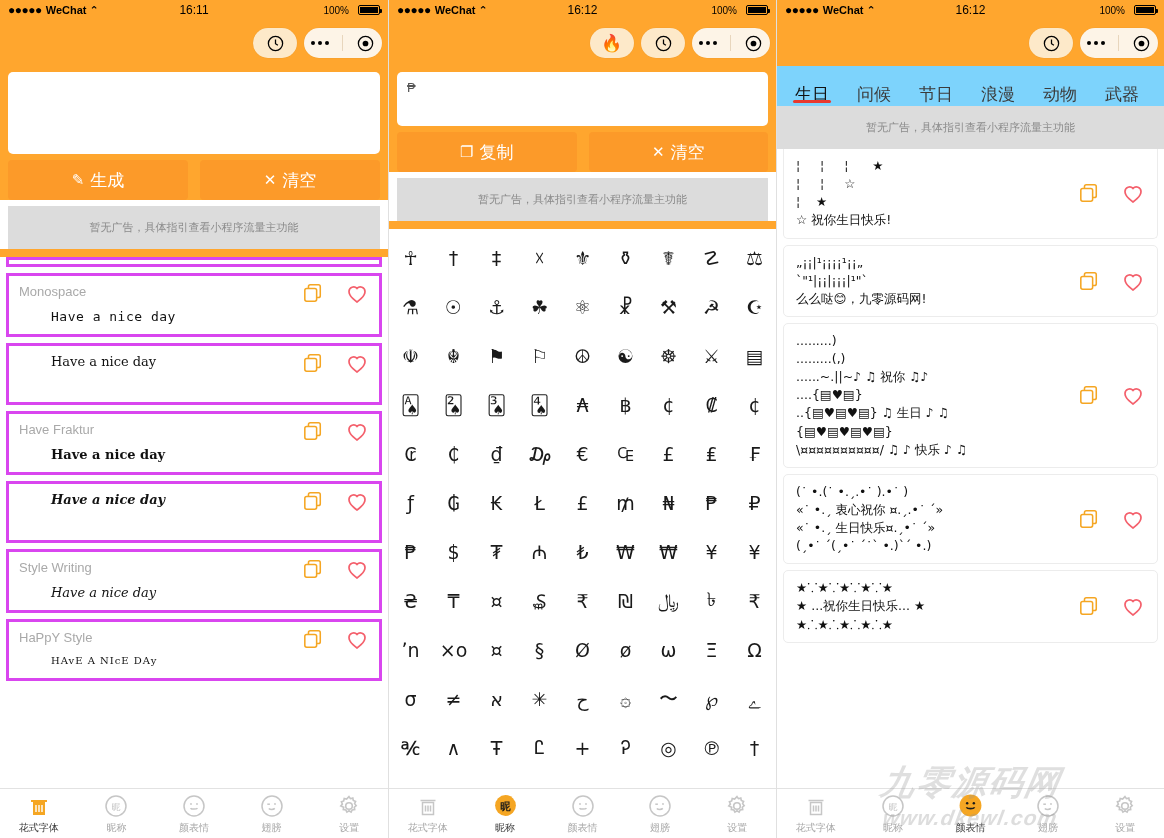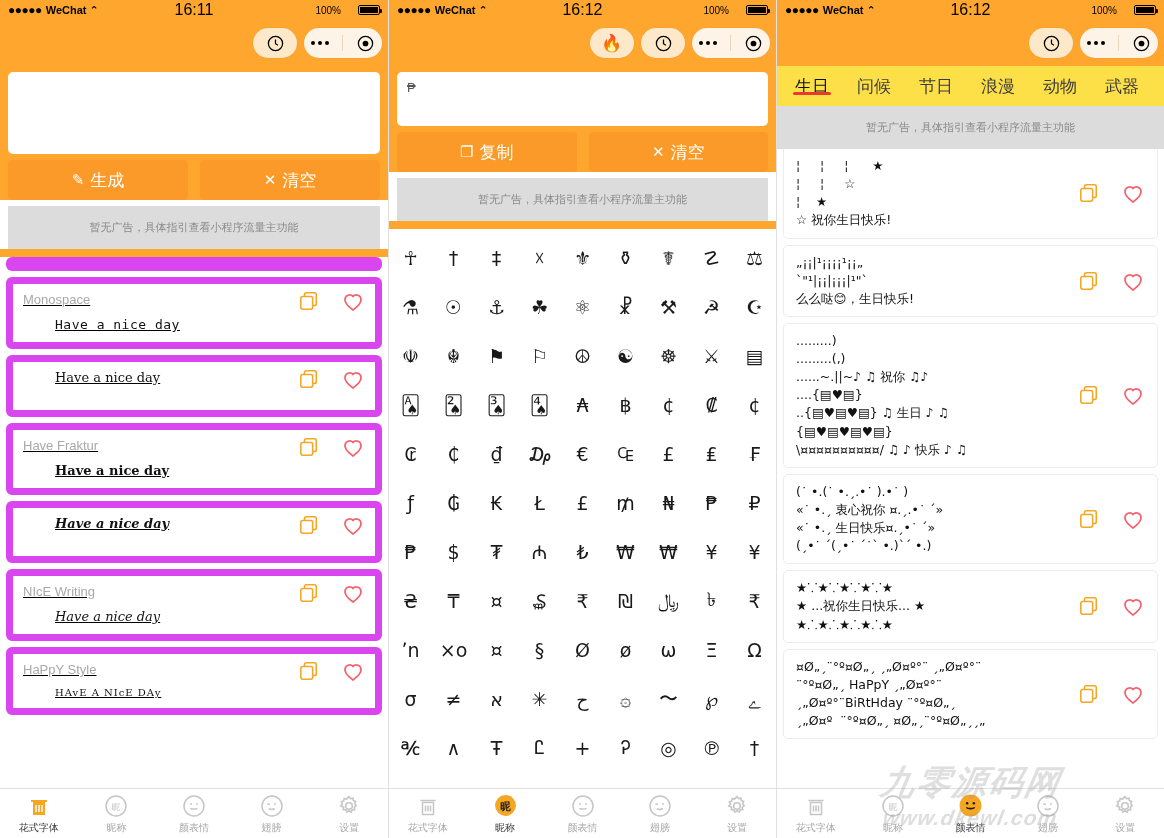--- a/index.html
+++ b/index.html
@@ -27,23 +27,23 @@
     padding: 0 8px;
     font-size: 11px; color: #000;
     position: relative;
   }
   .sb-left { display: flex; align-items: center; gap: 2px; font-weight: bold; font-size: 11px;}
   .sb-dots { letter-spacing: -0.5px; font-size: 12px; }
   .sb-carrier { margin-left: 2px; font-size: 11px; font-weight: 600;}
   .sb-wifi { margin-left: 1px; font-size: 11px; }
   .sb-time {
     position: absolute; left: 0; right: 0; text-align: center;
-    font-size: 16px; font-weight: 400; color: #000;
-  }
-  .sb-right { margin-left: auto; display: flex; align-items: center; gap: 17px; z-index: 2;}
+    font-size: 12px; font-weight: 400; color: #000;
+  }
+  .sb-right { margin-left: auto; display: flex; align-items: center; gap: 9px; z-index: 2;}
   .sb-batt-txt { font-size: 10px; }
   .batt {
     width: 22px; height: 10px; border: 1px solid #000; border-radius: 2px;
     position: relative; background: #000; background-clip: content-box; padding: 1px;
   }
   .batt:after {
     content:""; position:absolute; right:-3px; top:3px; width:2px; height:4px;
     background:#000; border-radius:0 1px 1px 0;
   }
 
@@ -97,25 +97,24 @@
     font-size: 11px; text-align: center;
     padding: 14px 0;
     margin: 6px 8px 0 8px;
   }
   .ad-banner.flush { margin: 0; }
   .orange-pad { background:#ffa62e; height:8px; flex:0 0 8px; }
 
   
   .list-scroll { flex: 1 1 auto; overflow: hidden; background: #fff; padding: 0 6px; }
   .font-card {
-    border: 7px solid #d946ef; border-radius: 6px;
+    border: 3px solid #d946ef; border-radius: 0;
     margin-top: 6px; padding: 8px 10px 10px 10px;
     background: #fff; position: relative;
     min-height: 62px;
-    text-decoration: underline;
   }
   .font-card.clipped { margin-top:0; height: 10px; min-height:0; padding:0; }
   .fc-name { font-size: 13px; color: #a9a9a9; margin-bottom: 10px; }
   .fc-sample { font-size: 13px; color: #111; padding-left: 32px; }
   .fc-actions {
     position: absolute; right: 10px; top: 6px;
     display: flex; gap: 22px; align-items: center;
   }
   .ico-copy { width: 20px; height: 22px; }
   .ico-heart { width: 24px; height: 22px; }
@@ -136,23 +135,23 @@
     padding-top: 4px;
   }
   .sym {
     height: 49px; display: flex; align-items: center; justify-content: center;
     font-size: 19px; color: #1a1a1a;
     font-family: "DejaVu Sans", sans-serif;
   }
 
   
   .cat-tabs {
-    background: #fde047;
+    background: #7dd3fc;
     height: 40px; flex: 0 0 40px;
-    display: flex; align-items: center;
+    display: flex; align-items: flex-end;
     padding-left: 4px; overflow: hidden;
   }
   .cat-tab {
     position: relative; padding: 0 14px;
     display: flex; align-items: center; justify-content: center;
     font-size: 17px; color: #3b3b3b; white-space: nowrap;
   }
   .cat-tab.active { color: #111; }
   .cat-tab.active:after {
     content: ""; position: absolute; left: 12px; right: 12px; bottom: 3px;
@@ -319,21 +318,21 @@
             <rect x="6" y="3" width="13" height="14" rx="2"></rect>
               <rect x="2" y="7" width="13" height="14" rx="2" fill="#fff"></rect>
           </svg>
           <svg class="ico-heart" viewBox="0 0 24 22" fill="none" stroke="#f4606c" stroke-width="1.7">
             <path d="M12 20s-8-5.2-8-10.6A4.6 4.6 0 0 1 12 6.4 4.6 4.6 0 0 1 20 9.4C20 14.8 12 20 12 20z"></path>
           </svg>
         </div>
       </div>
 
       <div class="font-card">
-        <div class="fc-name">NIcE Writing</div>
+        <div class="fc-name">Style Writing</div>
         <div class="fc-sample s-hand">Have a nice day</div>
         <div class="fc-actions">
           <svg class="ico-copy" viewBox="0 0 22 24" fill="none" stroke="#f5a623" stroke-width="1.7">
             <rect x="6" y="3" width="13" height="14" rx="2"></rect>
               <rect x="2" y="7" width="13" height="14" rx="2" fill="#fff"></rect>
           </svg>
           <svg class="ico-heart" viewBox="0 0 24 22" fill="none" stroke="#f4606c" stroke-width="1.7">
             <path d="M12 20s-8-5.2-8-10.6A4.6 4.6 0 0 1 12 6.4 4.6 4.6 0 0 1 20 9.4C20 14.8 12 20 12 20z"></path>
           </svg>
         </div>
@@ -702,21 +701,21 @@
               <rect x="2" y="7" width="13" height="14" rx="2" fill="#fff"></rect>
             </svg>
             <svg class="ico-heart" viewBox="0 0 24 22" fill="none" stroke="#f4606c" stroke-width="1.7">
               <path d="M12 20s-8-5.2-8-10.6A4.6 4.6 0 0 1 12 6.4 4.6 4.6 0 0 1 20 9.4C20 14.8 12 20 12 20z"></path>
             </svg>
           </div>
         </div>
         <div class="art-card">
           <div class="art-text">„¡¡|¹¡¡¡¡¹¡¡„
 `"¹|¡¡|¡¡¡|¹"`
-么么哒😊，生日快乐!</div>
+么么哒😊，九零源码网!</div>
           <div class="art-actions">
             <svg class="ico-copy" viewBox="0 0 22 24" fill="none" stroke="#f5a623" stroke-width="1.7">
               <rect x="6" y="3" width="13" height="14" rx="2"></rect>
               <rect x="2" y="7" width="13" height="14" rx="2" fill="#fff"></rect>
             </svg>
             <svg class="ico-heart" viewBox="0 0 24 22" fill="none" stroke="#f4606c" stroke-width="1.7">
               <path d="M12 20s-8-5.2-8-10.6A4.6 4.6 0 0 1 12 6.4 4.6 4.6 0 0 1 20 9.4C20 14.8 12 20 12 20z"></path>
             </svg>
           </div>
         </div>
@@ -760,35 +759,20 @@
           <div class="art-actions">
             <svg class="ico-copy" viewBox="0 0 22 24" fill="none" stroke="#f5a623" stroke-width="1.7">
               <rect x="6" y="3" width="13" height="14" rx="2"></rect>
               <rect x="2" y="7" width="13" height="14" rx="2" fill="#fff"></rect>
             </svg>
             <svg class="ico-heart" viewBox="0 0 24 22" fill="none" stroke="#f4606c" stroke-width="1.7">
               <path d="M12 20s-8-5.2-8-10.6A4.6 4.6 0 0 1 12 6.4 4.6 4.6 0 0 1 20 9.4C20 14.8 12 20 12 20z"></path>
             </svg>
           </div>
         </div>
-        <div class="art-card">
-          <div class="art-text">¤Ø„ˏ¨°º¤Ø„ˏ ˏ„Ø¤º°¨ ˏ„Ø¤º°¨
-¨°º¤Ø„ˏ HaPpY ˏ„Ø¤º°¨
-ˏ„Ø¤º°¨BiRtHday ¨°º¤Ø„ˏ
-ˏ„Ø¤º  ¨°º¤Ø„ˏ ¤Ø„ˏ¨°º¤Ø„ˏˏ„</div>
-          <div class="art-actions">
-            <svg class="ico-copy" viewBox="0 0 22 24" fill="none" stroke="#f5a623" stroke-width="1.7">
-              <rect x="6" y="3" width="13" height="14" rx="2"></rect>
-              <rect x="2" y="7" width="13" height="14" rx="2" fill="#fff"></rect>
-            </svg>
-            <svg class="ico-heart" viewBox="0 0 24 22" fill="none" stroke="#f4606c" stroke-width="1.7">
-              <path d="M12 20s-8-5.2-8-10.6A4.6 4.6 0 0 1 12 6.4 4.6 4.6 0 0 1 20 9.4C20 14.8 12 20 12 20z"></path>
-            </svg>
-          </div>
-        </div>
       </div>
 
     <div class="tabbar">
       <div class="tabitem">
         <span class="tabicon">
           <svg width="24" height="24" viewBox="0 0 24 24" fill="none" stroke="#c6c6c6" stroke-width="1.5">
               <path d="M4.5 6.5h15"></path>
               <path d="M6.5 8.5h11v12h-11z"></path>
               <path d="M9.5 11.5v6M12 11.5v6M14.5 11.5v6"></path>
             </svg>

